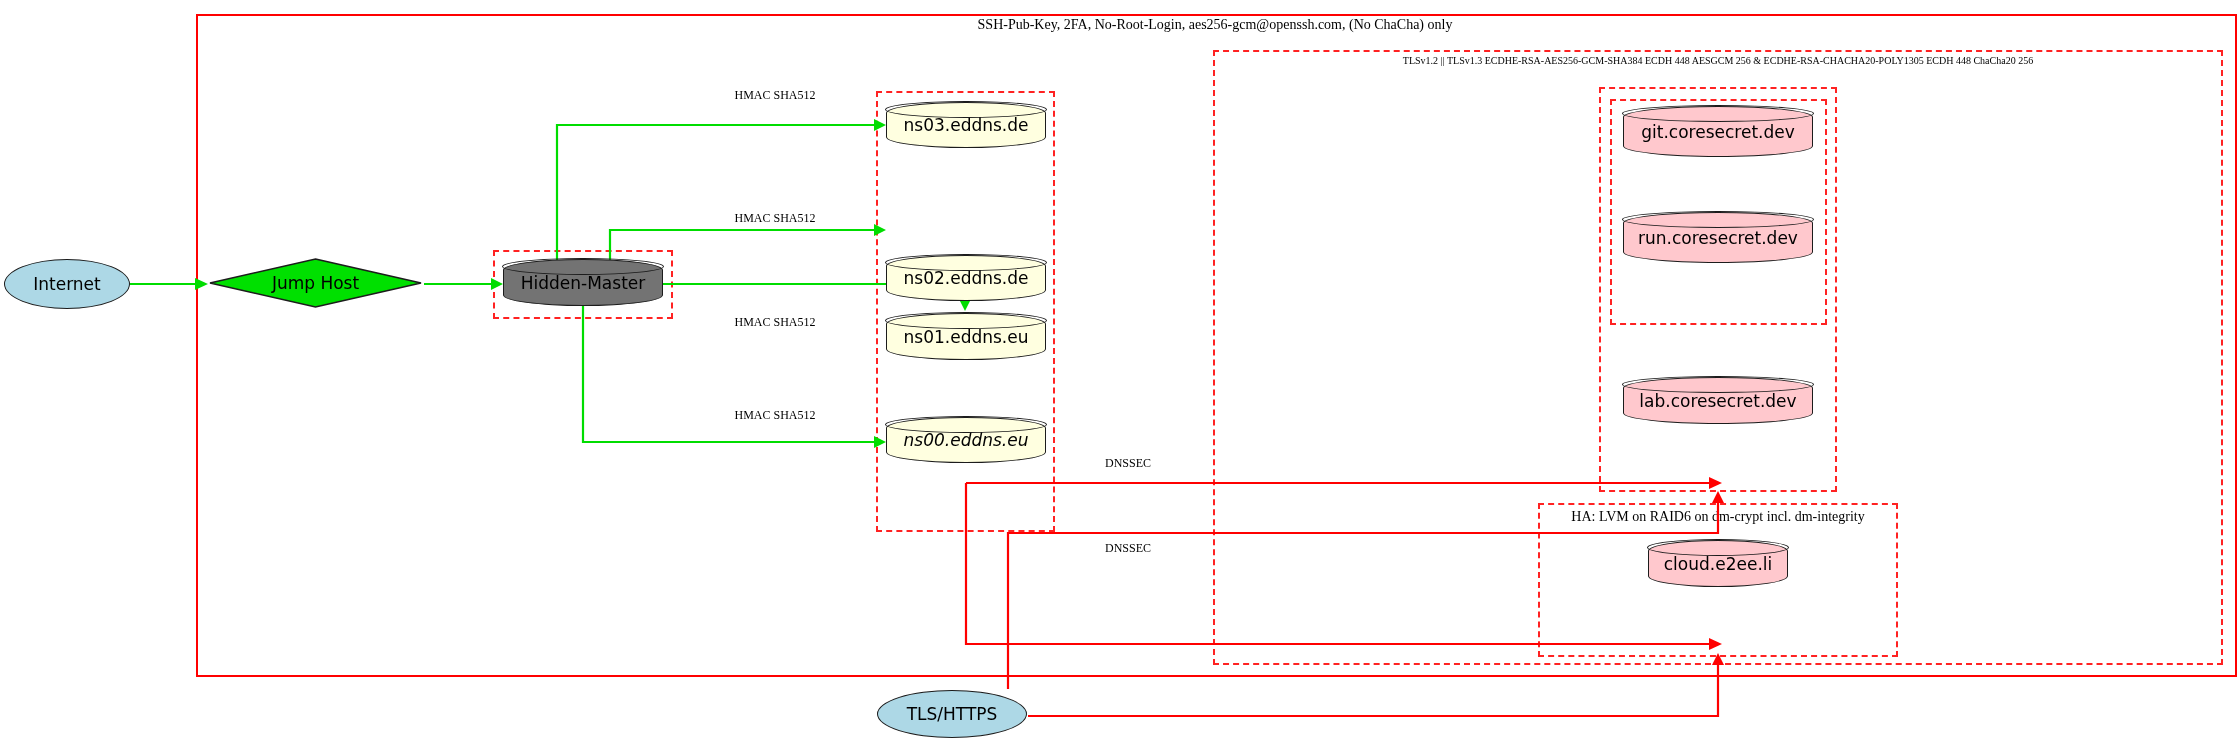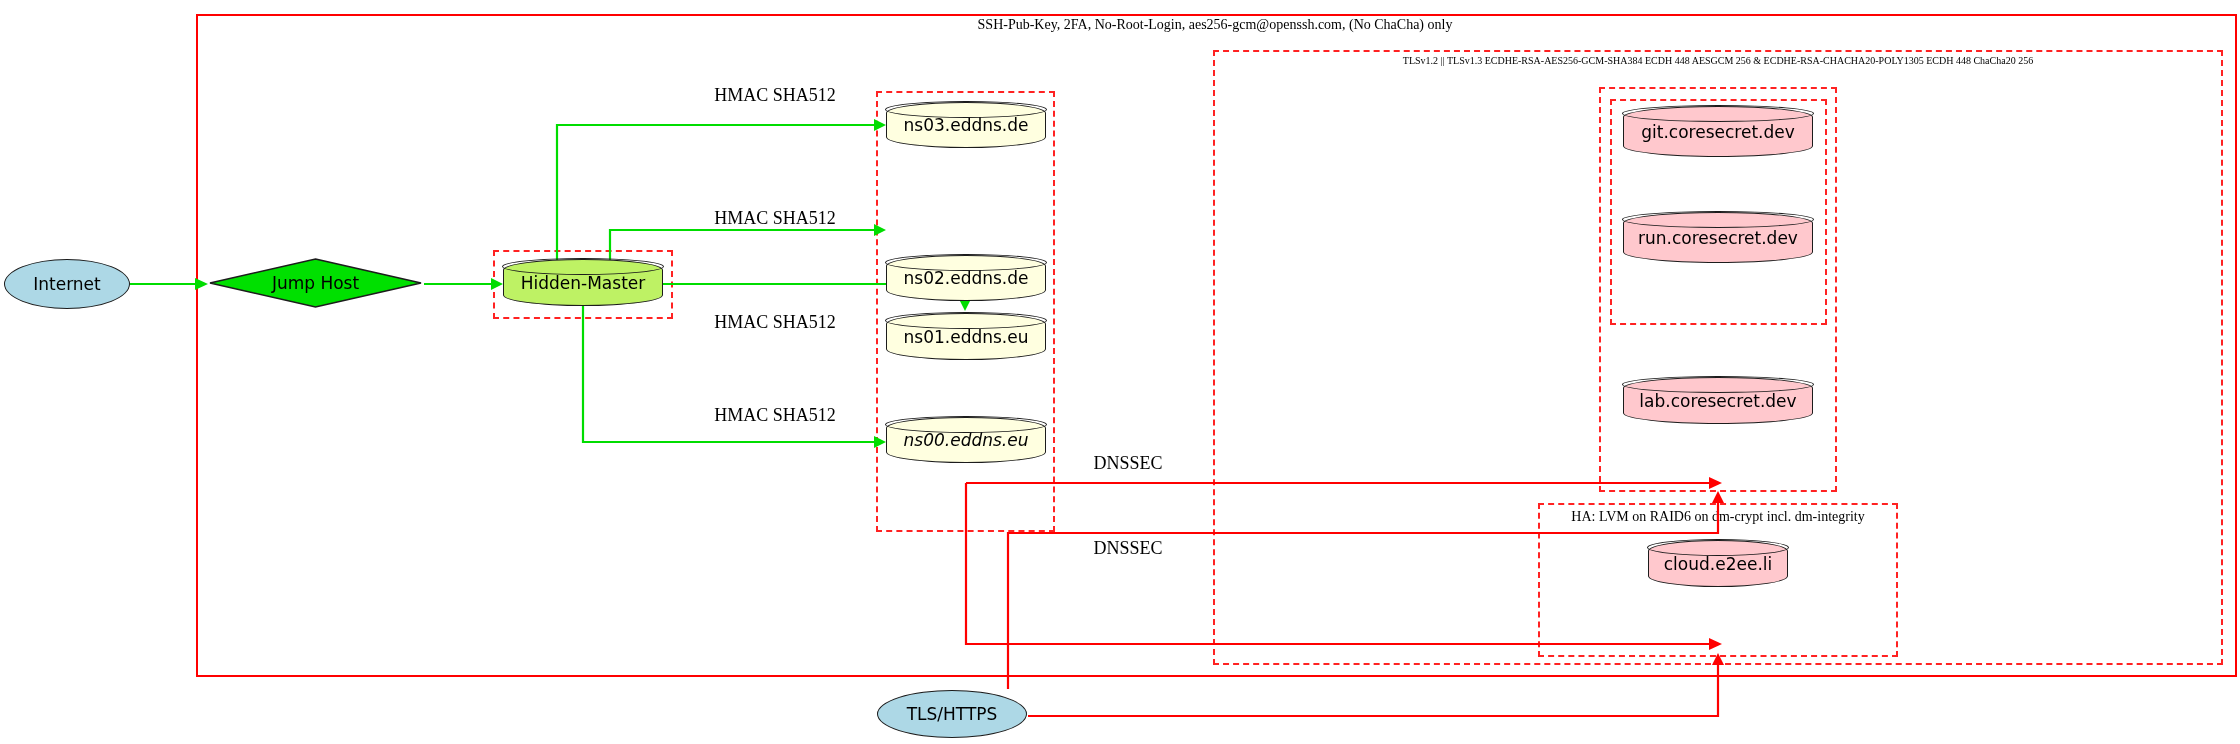--- a/index.html
+++ b/index.html
@@ -4,29 +4,29 @@
 <style>
   html,body{margin:0;padding:0;background:#ffffff;}
   #canvas{position:relative;width:2240px;height:744px;background:#fff;overflow:hidden;
           font-family:"DejaVu Sans","Liberation Sans",sans-serif;color:#000;}
   .cluster{position:absolute;box-sizing:border-box;}
   .dashed{border:2px dashed #ff2222;}
   .solid-red{border:2px solid #ff0000;}
   .cluster-label{position:absolute;font-family:"Liberation Serif","DejaVu Serif",serif;
                  white-space:nowrap;color:#000;text-align:center;}
   .edge-label{position:absolute;font-family:"Liberation Serif","DejaVu Serif",serif;
-              font-size:18px;white-space:nowrap;color:#000;transform:translate(-50%,-50%);}
+              font-size:12px;white-space:nowrap;color:#000;transform:translate(-50%,-50%);}
   .node{position:absolute;box-sizing:border-box;display:flex;align-items:center;justify-content:center;
         font-size:17px;white-space:nowrap;}
   .ell{border:1.6px solid #1c1c1c;border-radius:50%;}
   .blue{background:#add8e6;}
   .cyl{border:1.6px solid #1c1c1c;border-radius:50%/11px;}
   .cyl::before{content:"";position:absolute;top:-1.6px;left:-1.6px;right:-1.6px;height:17px;
                border:1.6px solid #1c1c1c;border-radius:50%;box-sizing:border-box;background:transparent;}
-  .lavender{background:#bef264;}
+  .lavender{background:#737373;}
   .lyellow{background:#ffffe0;}
   .pink{background:#ffc8cd;}
   .diamond{background:transparent;}
   .diamond svg{position:absolute;left:0;top:0;}
   .diamond .dlabel{position:relative;z-index:2;}
   #edges{position:absolute;left:0;top:0;width:2240px;height:744px;pointer-events:none;}
 </style>
 </head>
 <body>
 

